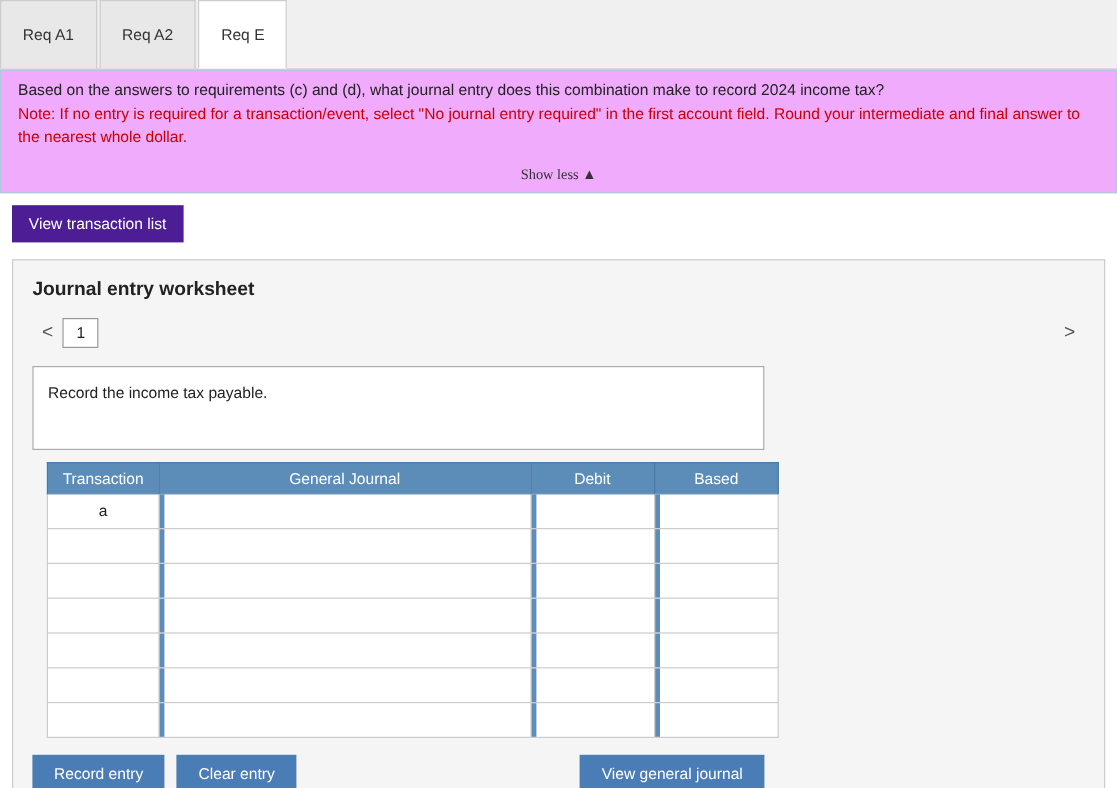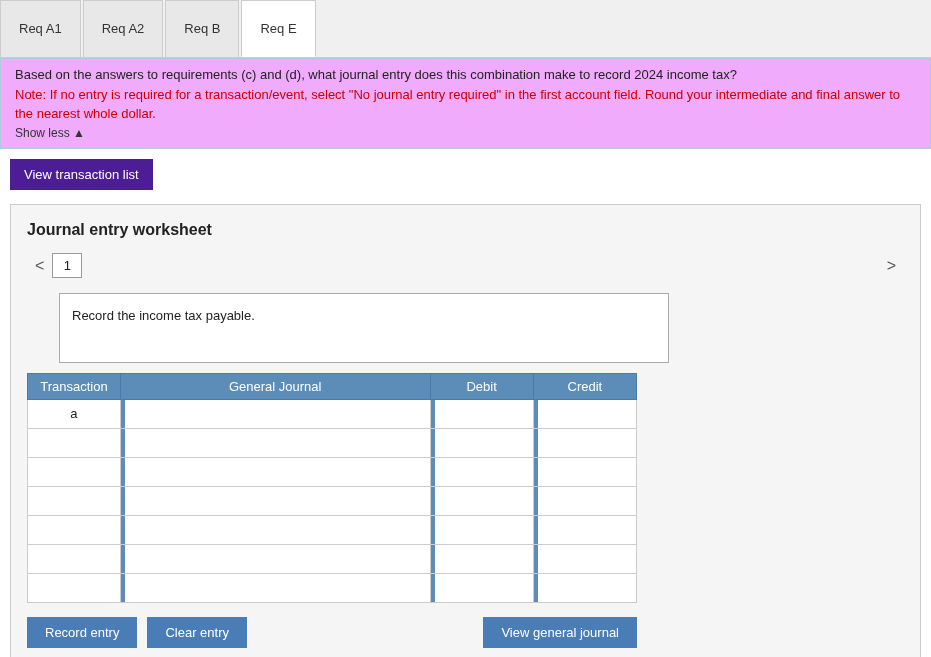--- a/index.html
+++ b/index.html
@@ -31,25 +31,26 @@
       border: 1px solid #b0c8e0;
       padding: 6px 14px;
       margin: 0;
       font-size: 13px;
       line-height: 1.5;
     }
     .info-box .red-text {
       color: #cc0000;
     }
     .info-box .show-less {
-      text-align: left;
+      text-align: center;
       font-size: 12px;
       color: #333;
       cursor: pointer;
-      margin-top: 0;
+      margin-top: 12px;
+      font-family: Liberation Serif, serif;
     }
 
     
     .view-transaction-btn {
       background: #4c1d95;
       color: #fff;
       border: none;
       padding: 8px 14px;
       cursor: pointer;
       font-size: 13px;
@@ -99,36 +100,36 @@
 
     
     .record-description {
       border: 1px solid #aaa;
       background: #fff;
       padding: 14px 12px;
       margin-bottom: 10px;
       font-size: 13px;
       min-height: 70px;
       max-width: 610px;
-      margin-left: 32px;
     }
 
     
     .note-text {
       color: #cc0000;
       font-size: 12px;
       margin-bottom: 8px;
     }
 
     
     .journal-table {
       width: 100%;
       max-width: 610px;
       border-collapse: collapse;
       font-size: 13px;
+      margin-left: 12px;
     }
     .journal-table thead tr th {
       background: #5b8db8;
       color: #fff;
       padding: 5px 8px;
       border: 1px solid #4a7aa8;
       text-align: center;
       font-weight: normal;
     }
     .journal-table thead tr th.transaction-col {
@@ -195,21 +196,20 @@
   </style>
 </head>
 <body>
 
 
 
 
 <div class="tabs">
   <div class="tab">Req A1</div>
   <div class="tab">Req A2</div>
-  <div class="tab">Req B</div>
   <div class="tab active">Req E</div>
 </div>
 
 
 <div class="info-box">
   <span>Based on the answers to requirements (c) and (d), what journal entry does this combination make to record 2024 income tax?</span>
   <br>
   <span class="red-text">Note: If no entry is required for a transaction/event, select "No journal entry required" in the first account field. Round your intermediate and final answer to the nearest whole dollar.</span>
   <div class="show-less">Show less ▲</div>
 </div>
@@ -230,21 +230,21 @@
 
   <div class="record-description">Record the income tax payable.</div>
 
 
   <table class="journal-table">
     <thead>
       <tr>
         <th class="transaction-col">Transaction</th>
         <th class="gj-col">General Journal</th>
         <th class="debit-col">Debit</th>
-        <th class="credit-col">Credit</th>
+        <th class="credit-col">Based</th>
       </tr>
     </thead>
     <tbody id="journal-tbody">
     <tr>
           <td class="transaction-cell">a</td>
           <td>
             <div class="cell-inner">
               <div class="blue-bar"></div>
               <input type="text" style="">
             </div>

